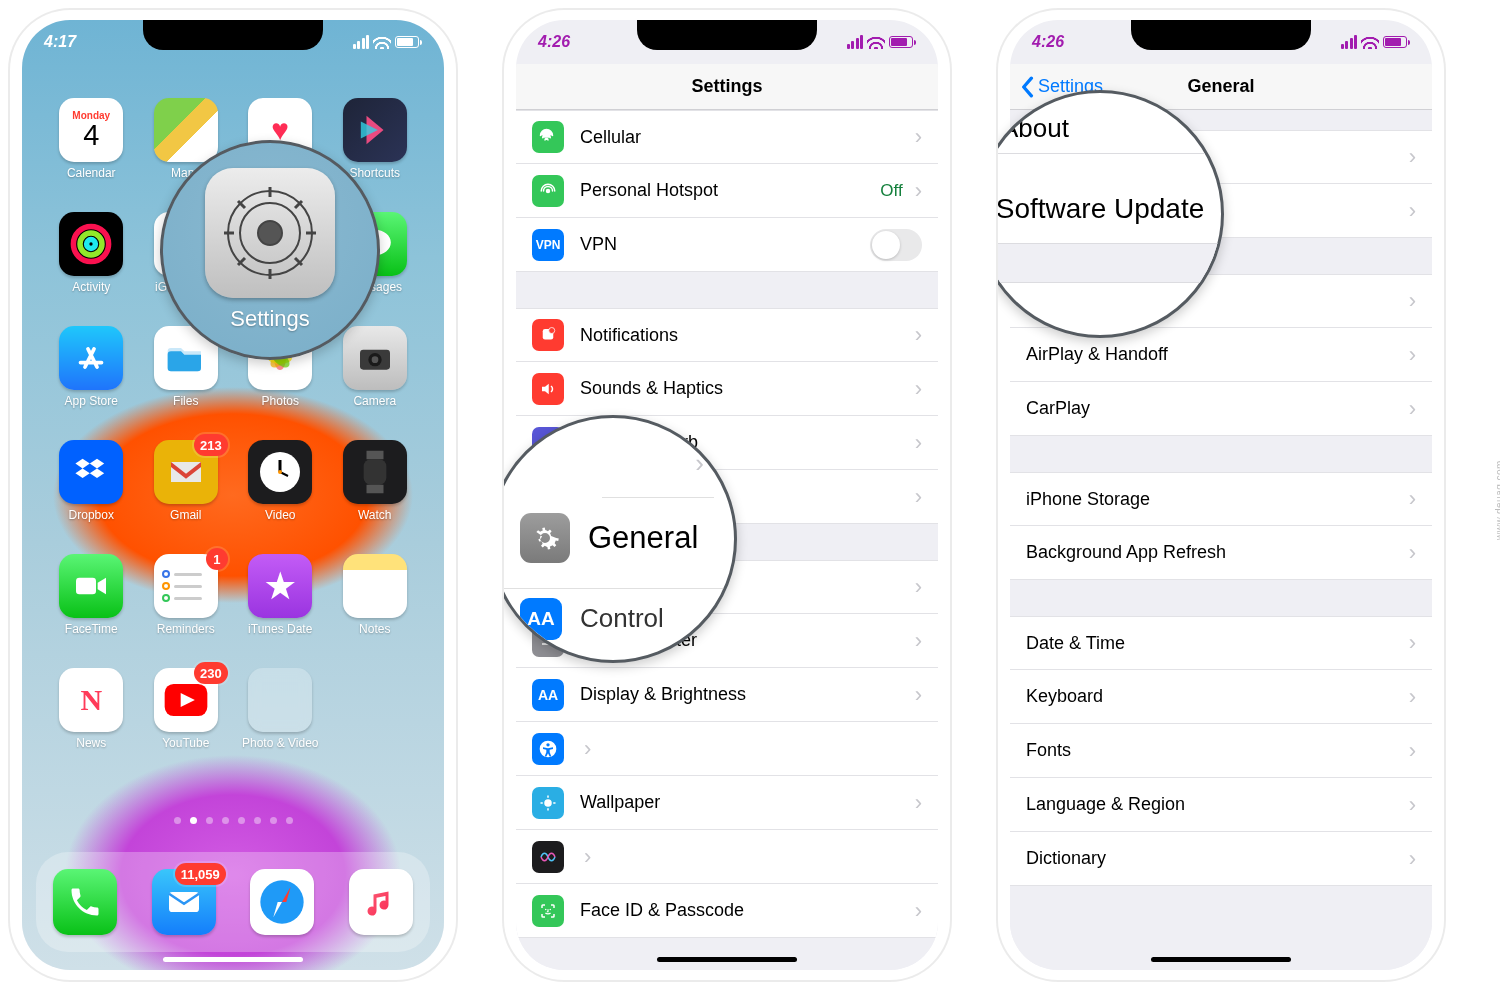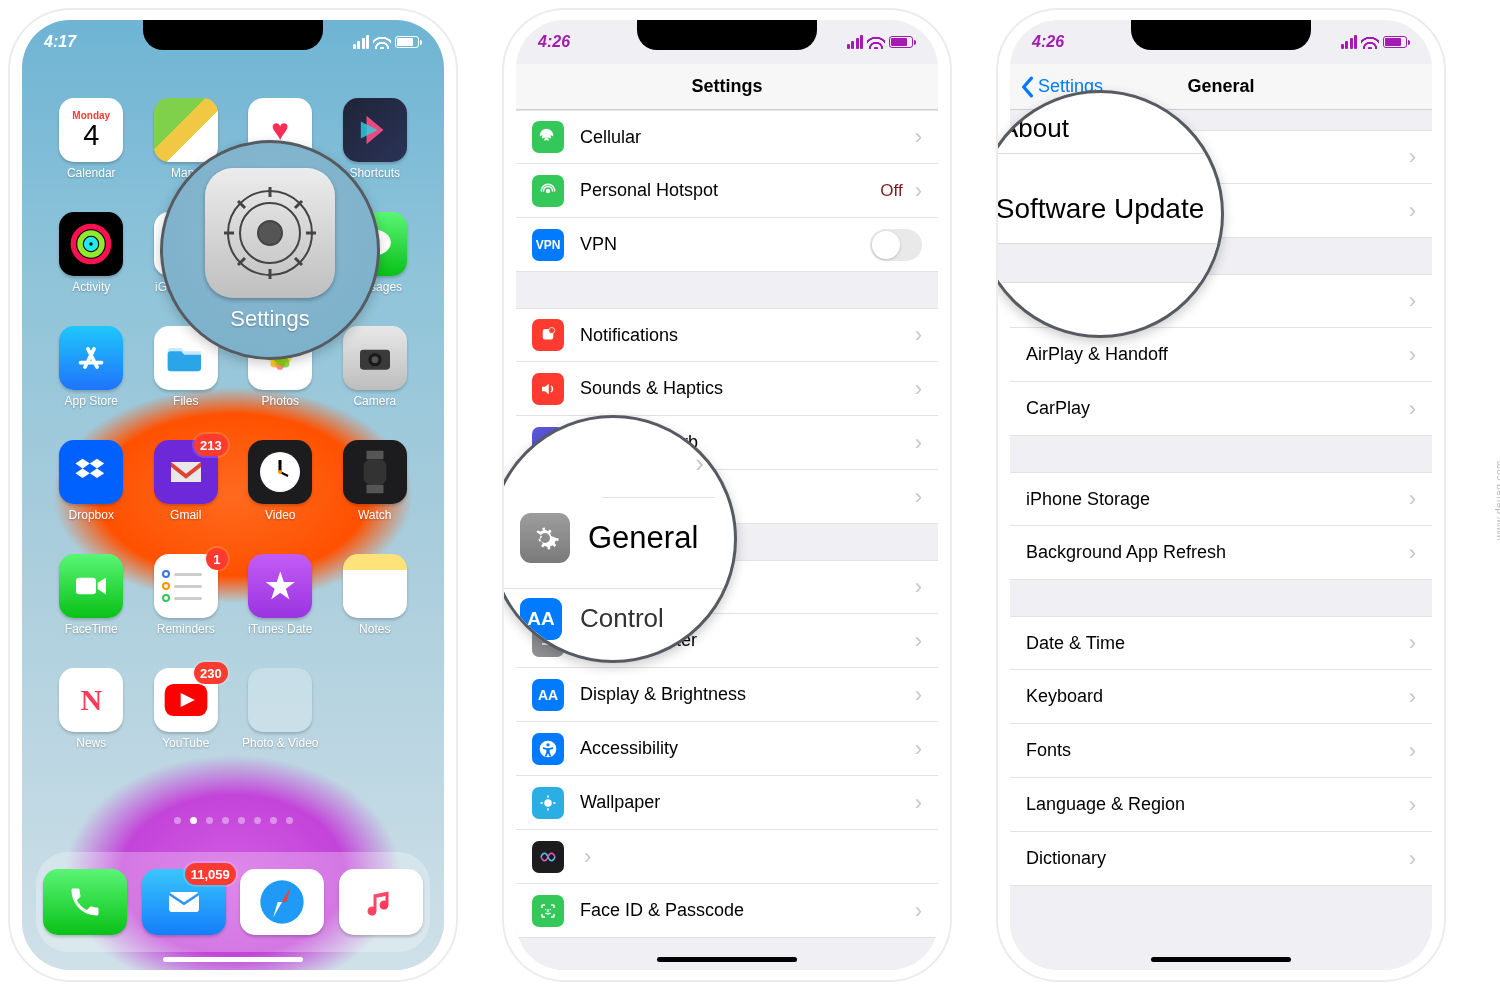--- a/index.html
+++ b/index.html
@@ -124,21 +124,21 @@
   .folder-mini { border-radius: 4px; }
   .page-dots { position: absolute; bottom: 146px; left: 0; right: 0; display: flex; justify-content: center; gap: 9px; }
   .page-dots span { width: 7px; height: 7px; border-radius: 50%; background: rgba(255,255,255,0.4); }
   .page-dots span.active { background: #fff; }
   .dock {
     position: absolute; left: 14px; right: 14px; bottom: 18px; height: 100px;
     border-radius: 32px;
     background: rgba(255,255,255,0.28);
     display: flex; align-items: center; justify-content: space-around;
   }
-  .dock .app-icon { width: 84px; height: 66px; }
+  .dock .app-icon { width: 64px; height: 66px; }
   .cal-icon {
     background: #fff; color: #000; flex-direction: column; font-size: 12px;
   }
   .cal-icon .dow { color: #ff3b30; font-size: 10px; font-weight: 600; }
   .cal-icon .dom { color: #000; font-size: 29px; font-weight: 400; line-height: 1; }
 
   
   .magnify {
     position: absolute;
     border: 3px solid #555b61;
@@ -219,21 +219,21 @@
     border-bottom: 0.5px solid #e2e2e6;
   }
   .cell:first-child { border-top: 0.5px solid #e2e2e6; }
   .cell-icon {
     width: 32px; height: 32px; border-radius: 7px;
     margin-right: 16px;
     display: flex; align-items: center; justify-content: center;
     color: #fff; font-size: 18px; flex-shrink: 0;
   }
   .cell-label { flex: 1; }
-  .cell-detail { color: #7f1d1d; margin-right: 8px; font-size: 17px; }
+  .cell-detail { color: #15803d; margin-right: 8px; font-size: 17px; }
   .chevron { color: #c7c7cc; font-size: 22px; font-weight: 300; margin-left: 4px; }
   .toggle {
     width: 52px; height: 32px; border-radius: 16px; background: #e9e9ea;
     position: relative;
   }
   .toggle::after {
     content: ''; position: absolute; top: 2px; left: 2px;
     width: 28px; height: 28px; border-radius: 50%; background: #fff;
     box-shadow: 0 1px 3px rgba(0,0,0,0.2);
   }
@@ -377,21 +377,21 @@
 
         <div class="app">
           <div class="app-icon" style="background:#0061ff">
             <svg width="36" height="36" viewBox="0 0 24 24">
                 <path fill="#fff" d="M6 3l6 4-6 4-6-4zM18 3l6 4-6 4-6-4zM6 11l6 4-6 4-6-4zM18 11l6 4-6 4-6-4z" transform="scale(0.8) translate(2 1)"></path>
               </svg>
           </div>
           <span class="app-label">Dropbox</span>
         </div>
         <div class="app">
-          <div class="app-icon" style="background:#6d28d9">
+          <div class="app-icon" style="background:#eab308">
             <svg width="40" height="40" viewBox="0 0 24 24">
                 <path fill="#e8e8e8" d="M3 6h18v12H3z"></path>
                 <path fill="#db4437" d="M3 6l9 7 9-7v3l-9 7-9-7z"></path>
               </svg>
             <span class="badge">213</span>
           </div>
           <span class="app-label">Gmail</span>
         </div>
         <div class="app">
           <div class="app-icon" style="background:#1c1c1e">
@@ -684,21 +684,20 @@
               <span class="chevron">›</span>
             </div>
             <div class="cell">
               <div class="cell-icon ic-blue">
                 <svg width="20" height="20" viewBox="0 0 24 24">
                   <circle cx="12" cy="12" r="10" fill="#fff"></circle>
                   <circle cx="12" cy="7" r="2" fill="#007aff"></circle>
                   <path fill="#007aff" d="M6 10l6 1 6-1v2l-4 1v3l2 5h-2l-2-4-2 4H8l2-5v-3l-4-1z"></path>
                 </svg>
               </div>
-              <span class="cell-label">Accessibility</span>
               <span class="chevron">›</span>
             </div>
             <div class="cell">
               <div class="cell-icon ic-teal">
                 <svg width="18" height="18" viewBox="0 0 24 24">
                   <circle cx="12" cy="12" r="5" fill="#fff"></circle>
                   <g stroke="#fff" stroke-width="2">
                     <line x1="12" y1="2" x2="12" y2="5"></line>
                     <line x1="12" y1="19" x2="12" y2="22"></line>
                     <line x1="2" y1="12" x2="5" y2="12"></line>

